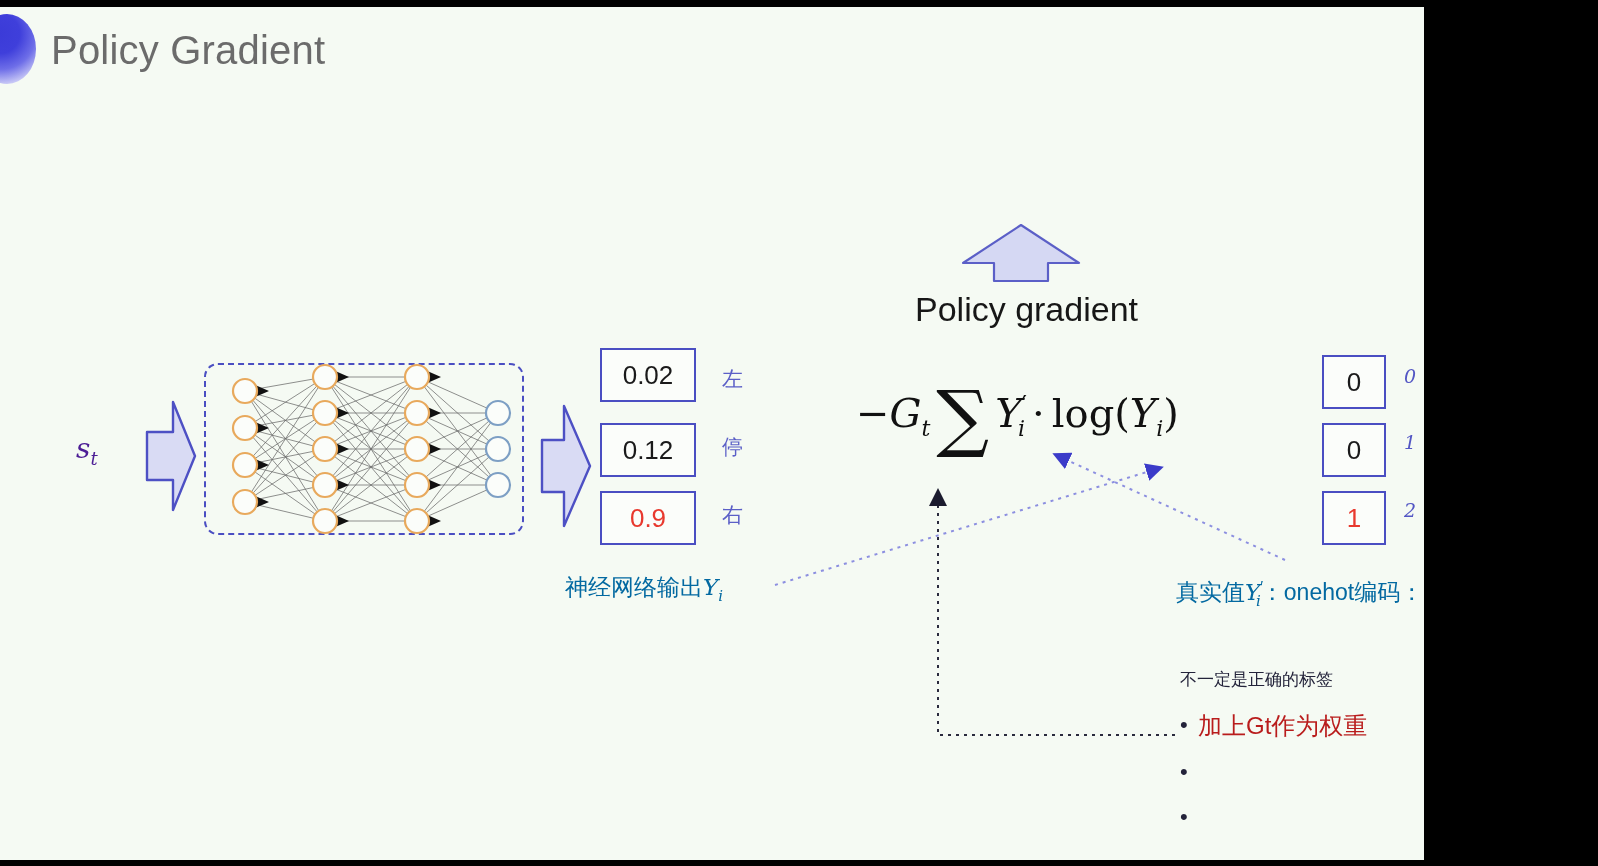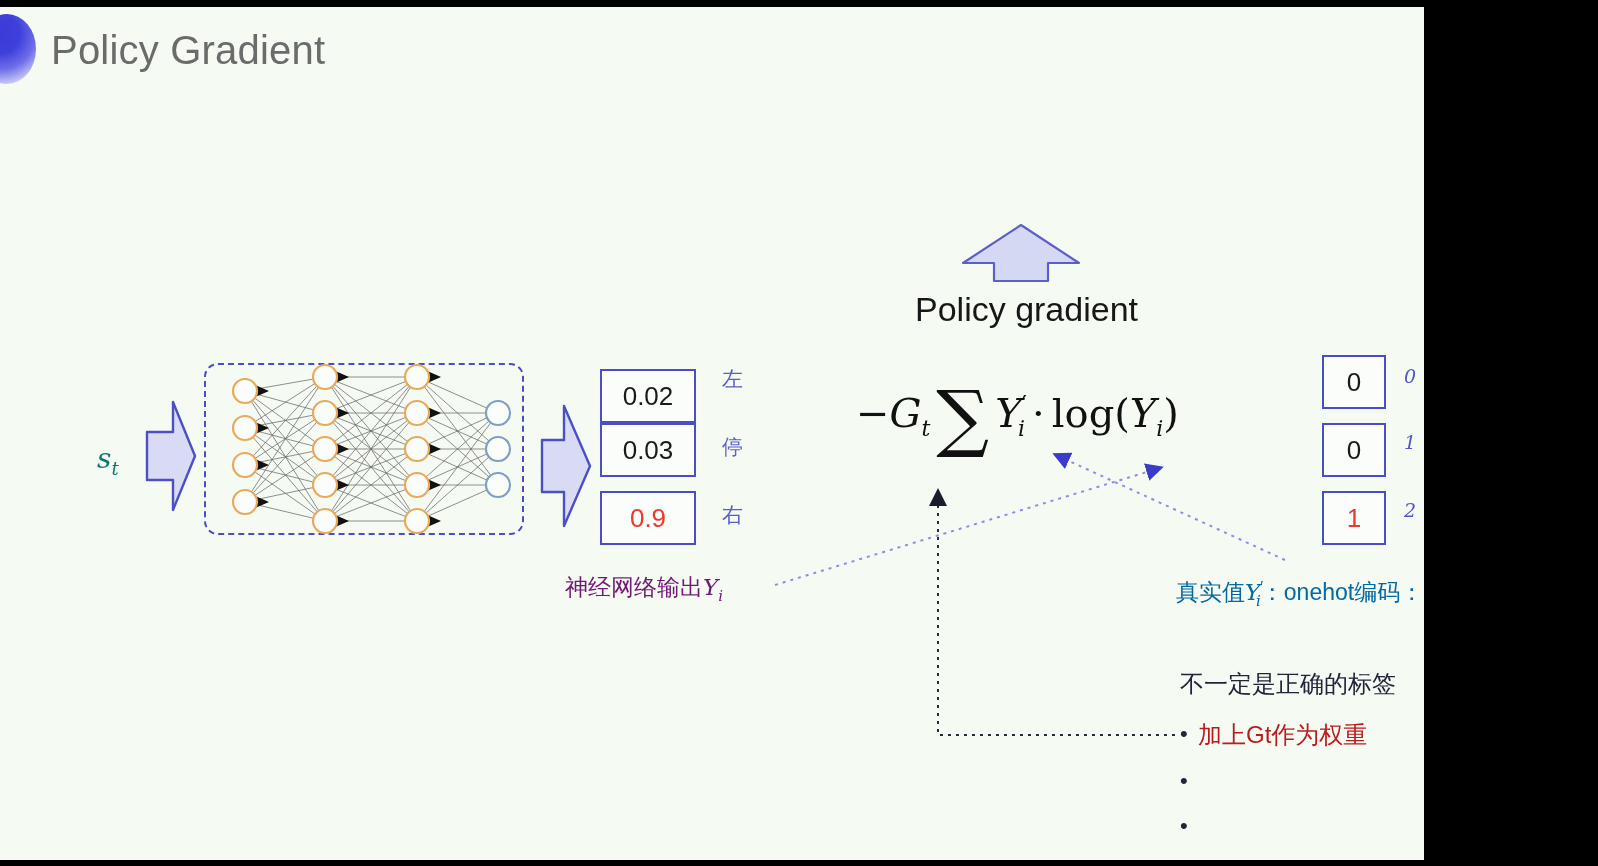--- a/index.html
+++ b/index.html
@@ -42,27 +42,26 @@
     top: 28px;
     font-size: 40px;
     color: #6b6b6b;
     letter-spacing: 0.2px;
     white-space: nowrap;
   }
 
   
   #state-label {
     position: absolute;
-    left: 97px;
+    left: 76px;
     top: 432px;
     font-family: "DejaVu Serif", serif;
     font-style: italic;
     font-size: 28px;
-    color: #0f766e;
-    margin-top: 10px;
+    color: #4c1d95;
   }
   #state-label sub {
     font-size: 18px;
   }
 
   .block-arrow {
     position: absolute;
     fill: #d9dbf4;
     stroke: #4d50c4;
     stroke-width: 2.4;
@@ -97,21 +96,21 @@
     border: 2.5px solid #4a4ec2;
     box-sizing: border-box;
     background: #fbfdfa;
     display: flex;
     align-items: center;
     justify-content: center;
     font-size: 26px;
     color: #1a1a1a;
   }
   .prob-box.highlight { color: #e8392e; }
-  #prob-box-0 { top: 369px; }
+  #prob-box-0 { top: 348px; }
   #prob-box-1 { top: 423px; }
   #prob-box-2 { top: 491px; }
 
   .prob-label {
     position: absolute;
     left: 722px;
     font-size: 21px;
     color: #5b5fc7;
     font-family: "DejaVu Sans", sans-serif;
   }
@@ -200,21 +199,21 @@
   #onehot-index-0 { top: 365px; }
   #onehot-index-1 { top: 431px; }
   #onehot-index-2 { top: 499px; }
 
   
   #caption-network-output {
     position: absolute;
     left: 565px;
     top: 572px;
     font-size: 23px;
-    color: #701a75;
+    color: #0369a1;
     white-space: nowrap;
   }
   #caption-truth {
     position: absolute;
     left: 1176px;
     top: 577px;
     font-size: 23px;
     color: #0369a1;
     white-space: nowrap;
   }
@@ -224,21 +223,21 @@
   }
 
   
   #notes {
     position: absolute;
     left: 1180px;
     top: 668px;
     width: 400px;
   }
   #notes-heading {
-    font-size: 24px;
+    font-size: 17px;
     color: #23233a;
     margin: 0 0 22px 0;
     white-space: nowrap;
   }
   .note-item {
     display: flex;
     align-items: flex-start;
     margin: 0 0 22px 0;
     white-space: nowrap;
   }
@@ -388,21 +387,21 @@
         <circle cx="294" cy="86" r="12"></circle>
       <circle cx="294" cy="122" r="12"></circle>
     </g>
   </svg>
 
   <svg class="block-arrow" id="output-arrow" width="52" height="128" viewBox="0 0 52 128">
     <polygon points="2,38 24,38 24,4 50,64 24,124 24,90 2,90"></polygon>
   </svg>
 
   <div class="prob-box" id="prob-box-0">0.02</div>
-  <div class="prob-box" id="prob-box-1">0.03</div>
+  <div class="prob-box" id="prob-box-1">0.12</div>
   <div class="prob-box highlight" id="prob-box-2">0.9</div>
 
   <div class="prob-label" id="prob-label-0">左</div>
   <div class="prob-label" id="prob-label-1">停</div>
   <div class="prob-label" id="prob-label-2">右</div>
 
   <svg id="policy-gradient-arrow" width="122" height="62" viewBox="0 0 122 62">
     <polygon points="61,3 119,41 88,41 88,59 34,59 34,41 3,41" fill="#d5d8f3" stroke="#5b5fc7" stroke-width="2.2" stroke-linejoin="round"></polygon>
   </svg>
   <div id="policy-gradient-caption">Policy gradient</div>

